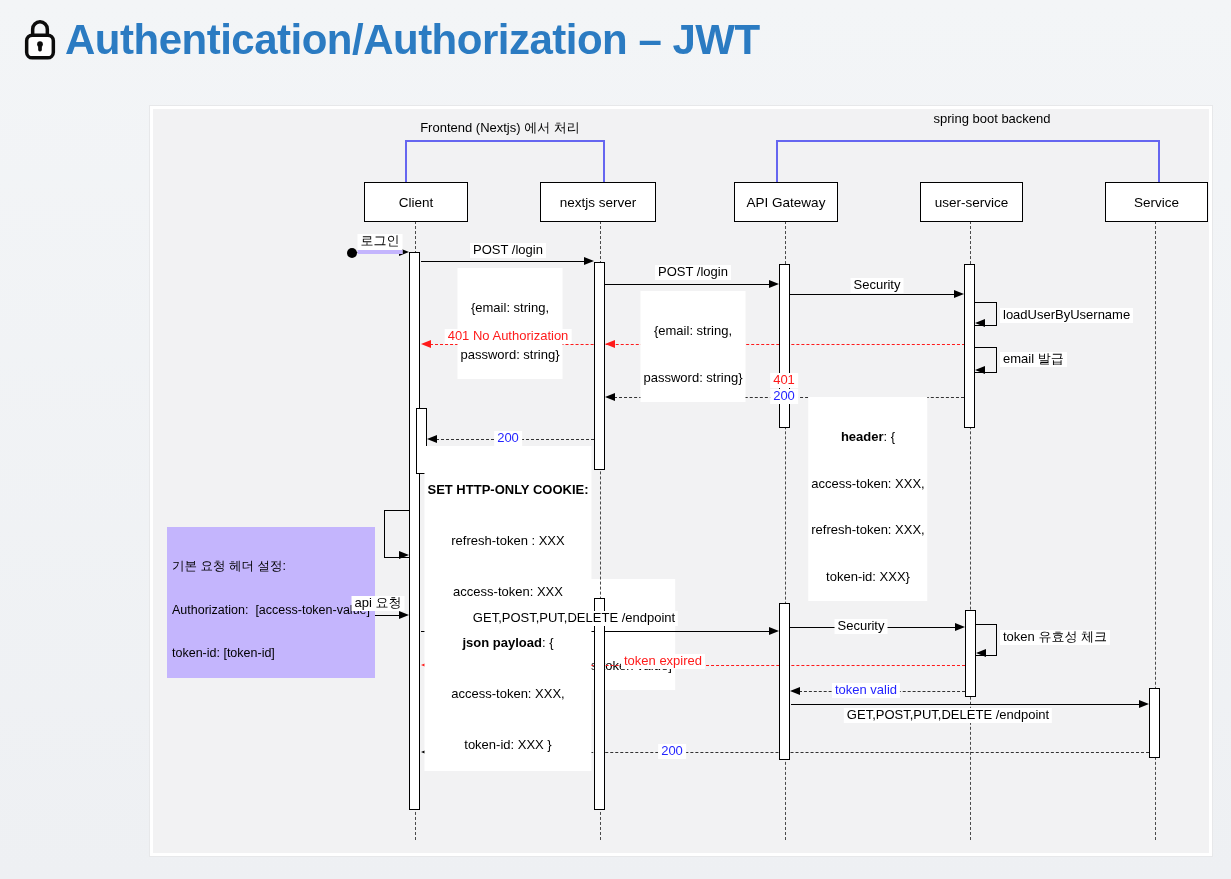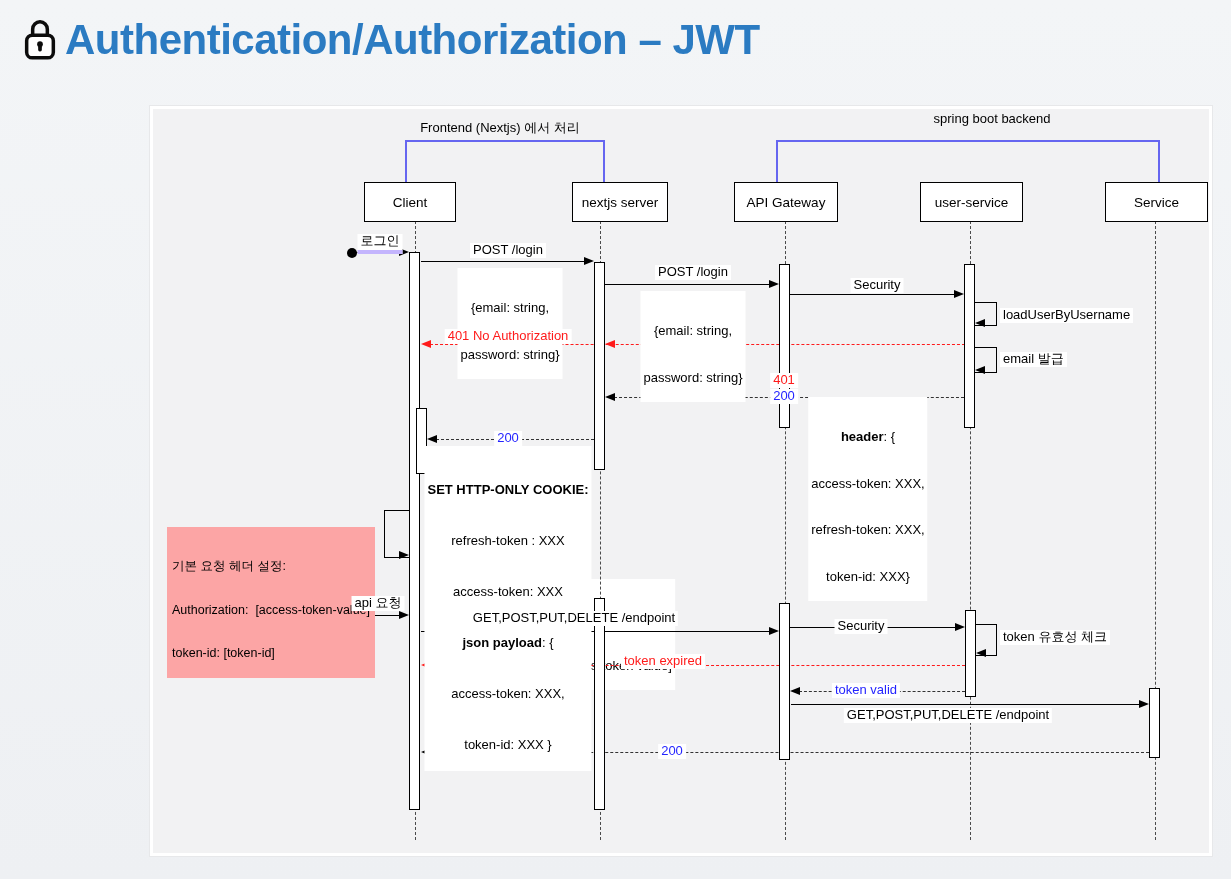--- a/index.html
+++ b/index.html
@@ -39,21 +39,21 @@
   .ah.red.l{border-right-color:#ff1a1a;}
   .dot{width:10px;height:10px;border-radius:50%;background:#000;z-index:5;}
   
   .lbl{font-size:13px;white-space:pre;background:#fff;padding:0 3px;line-height:1.15;z-index:6;}
   .lbl.c{transform:translateX(-50%);}
   .blk{font-size:13px;text-align:center;transform:translateX(-50%);background:#fff;
        line-height:15.5px;padding:1px 3px;white-space:pre;z-index:6;}
   .t-red{color:#ff1a1a;}
   .t-blue{color:#2424ff;}
   .u{border-bottom:4px solid #c4b5fd;padding-bottom:1px;}
-  .note{font-size:12.5px;background:#fca5a5;line-height:14.5px;padding:3px 5px;white-space:pre;z-index:6;}
+  .note{font-size:12.5px;background:#c4b5fd;line-height:14.5px;padding:3px 5px;white-space:pre;z-index:6;}
   .under{z-index:0;}
 </style>
 </head>
 <body>
 
 <div class="a page-title">
   <span style="display:inline-block;width:40px;height:46px;">
     <svg width="40" height="46" viewBox="0 0 24 27">
       <path d="M7.6 10.6 V7 a4.4 4.4 0 0 1 8.8 0 V10.6" fill="none" stroke="#0c0c0c" stroke-width="2.1"></path>
       <rect x="4" y="10.6" width="16" height="13.6" rx="3.4" fill="#fff" stroke="#0c0c0c" stroke-width="2.1"></rect>
@@ -70,24 +70,24 @@
 <div class="a grp-lbl" style="left:500px;top:119px;">Frontend (Nextjs) 에서 처리</div>
 <div class="a grp" style="left:776px;top:140px;width:380px;height:42px;"></div>
 <div class="a grp-lbl" style="left:992px;top:111px;">spring boot backend</div>
 
 <div class="a life" style="left:415px;top:221px;height:619px;"></div>
 <div class="a life" style="left:600px;top:221px;height:619px;"></div>
 <div class="a life" style="left:785px;top:221px;height:619px;"></div>
 <div class="a life" style="left:970px;top:221px;height:619px;"></div>
 <div class="a life" style="left:1155px;top:221px;height:619px;"></div>
 
-<div class="a actor" style="left:364px;top:182px;width:92px;">
+<div class="a actor" style="left:364px;top:182px;width:104px;">
     <span>Client</span>
   </div>
-<div class="a actor" style="left:572px;top:182px;width:96px;">
+<div class="a actor" style="left:540px;top:182px;width:116px;">
     <span>nextjs server</span>
   </div>
 <div class="a actor" style="left:734px;top:182px;width:104px;">
     <span>API Gateway</span>
   </div>
 <div class="a actor" style="left:920px;top:182px;width:103px;">
     <span>user-service</span>
   </div>
 <div class="a actor" style="left:1105px;top:182px;width:103px;">
     <span>Service</span>

